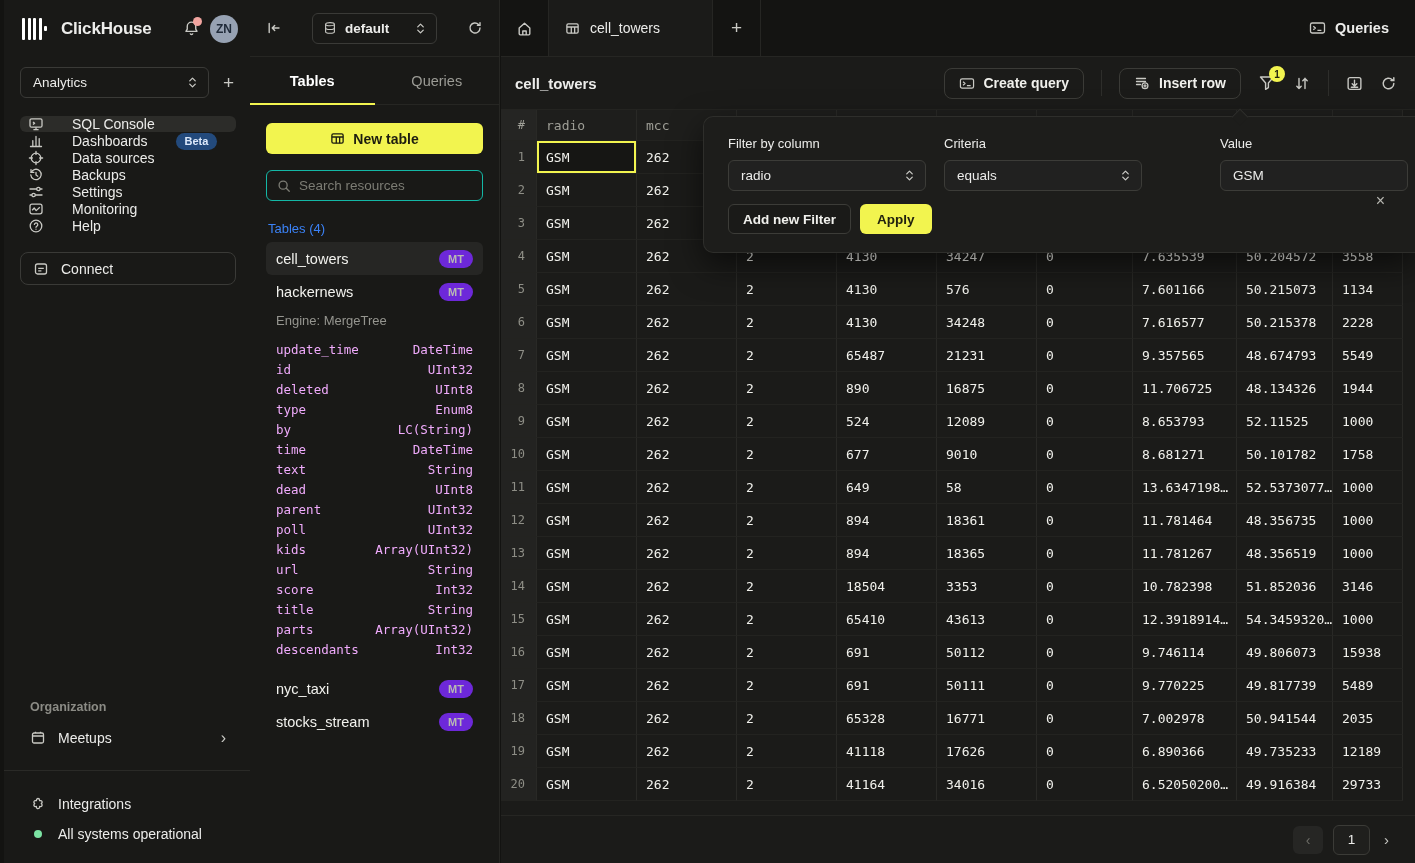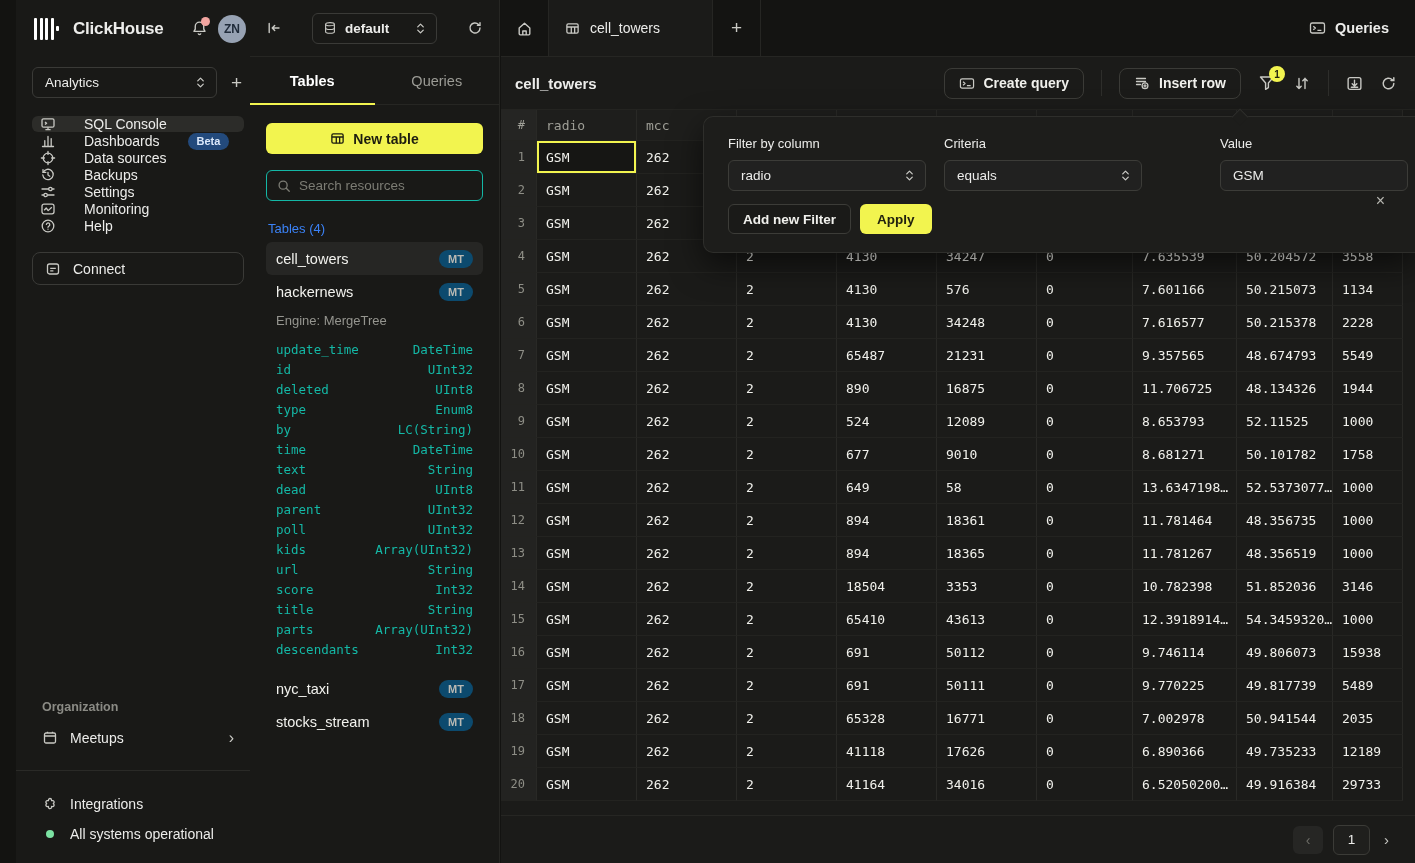--- a/index.html
+++ b/index.html
@@ -6,22 +6,22 @@
   html,body { width:1415px; height:863px; overflow:hidden; }
   body {
     background:#131311; color:#ececea;
     font-family:"Liberation Sans", sans-serif;
     position:relative; font-size:14px;
   }
   svg { display:block; }
   .ic { display:flex; align-items:center; justify-content:center; color:#c9c9c4; }
 
   
-  .sidebar { position:absolute; left:16px; top:0; width:250px; height:863px;
-    background:#191917; border-right:6px solid #f9a8d4; display:flex; flex-direction:column; }
+  .sidebar { position:absolute; left:4px; top:0; width:250px; height:863px;
+    background:#191917; border-right:2px solid #f9a8d4; display:flex; flex-direction:column; }
   .sb-header { height:57px; display:flex; align-items:center; padding:0 14px 0 18px; gap:10px; flex:none; }
   .logo-bars { display:flex; align-items:center; gap:2.5px; height:22px; }
   .logo-bars i { width:3px; height:22px; background:#fff; border-radius:1px; }
   .logo-bars i.short { height:5px; align-self:center; }
   .brand-name { font-size:17px; font-weight:700; letter-spacing:-0.2px; margin-left:4px; }
   .sb-bell { margin-left:auto; position:relative; }
   .sb-bell .dot { position:absolute; top:-3px; right:-2px; width:9px; height:9px; border-radius:50%; background:#f2a5a0; }
   .avatar { width:28px; height:28px; border-radius:50%; background:#97a2b3; color:#202b3a;
     font-size:12px; font-weight:700; display:flex; align-items:center; justify-content:center; }
 
@@ -65,25 +65,25 @@
     display:flex; align-items:center; justify-content:center; gap:8px; font-size:14px; font-weight:600; }
   .search-box { margin-top:16px; height:31px; border:1px solid #14b8a6; border-radius:6px;
     display:flex; align-items:center; gap:8px; padding:0 10px; }
   .search-box input { background:transparent; border:none; outline:none; color:#d8d8d2;
     font-size:13.5px; width:100%; font-family:"Liberation Sans", sans-serif; }
   .search-box input::placeholder { color:#7c7c74; }
   .tables-label { margin:20px 2px 6px; color:#3b82f6; font-size:13px; }
   .tbl-item { height:33px; display:flex; align-items:center; justify-content:space-between;
     padding:0 10px; border-radius:6px; font-size:14.5px; color:#f2f2ee; }
   .tbl-item.selected { background:#262624; }
-  .badge-mt { background:#0c4a6e; color:#b9b9b3; font-size:11px; font-weight:700; padding:3px 9px; border-radius:10px; }
+  .badge-mt { background:#6d28d9; color:#b9b9b3; font-size:11px; font-weight:700; padding:3px 9px; border-radius:10px; }
   .engine-label { padding:5px 10px 8px; color:#95958f; font-size:13px; }
   .schema { padding:4px 10px 12px; }
   .schema-row { display:flex; justify-content:space-between; line-height:20px;
-    font-family:"DejaVu Sans Mono", monospace; font-size:12.5px; color:#14b8a6; }
+    font-family:"DejaVu Sans Mono", monospace; font-size:12.5px; color:#f0abfc; }
 
   
   .main { position:absolute; left:501px; top:0; right:0; height:863px;
     background:#1b1b19; display:flex; flex-direction:column; }
   .tabbar { height:57px; background:#141412; border-bottom:1px solid #262623; display:flex; align-items:stretch; flex:none; }
   .home-tab { width:48px; display:flex; align-items:center; justify-content:center; border-right:1px solid #262623; }
   .main-tab { width:164px; background:#1b1b19; border-right:1px solid #262623;
     display:flex; align-items:center; gap:10px; padding:0 16px; font-size:14px; }
   .newtab-btn { width:48px; display:flex; align-items:center; justify-content:center;
     color:#c9c9c4; font-size:19px; border-right:1px solid #262623; }

